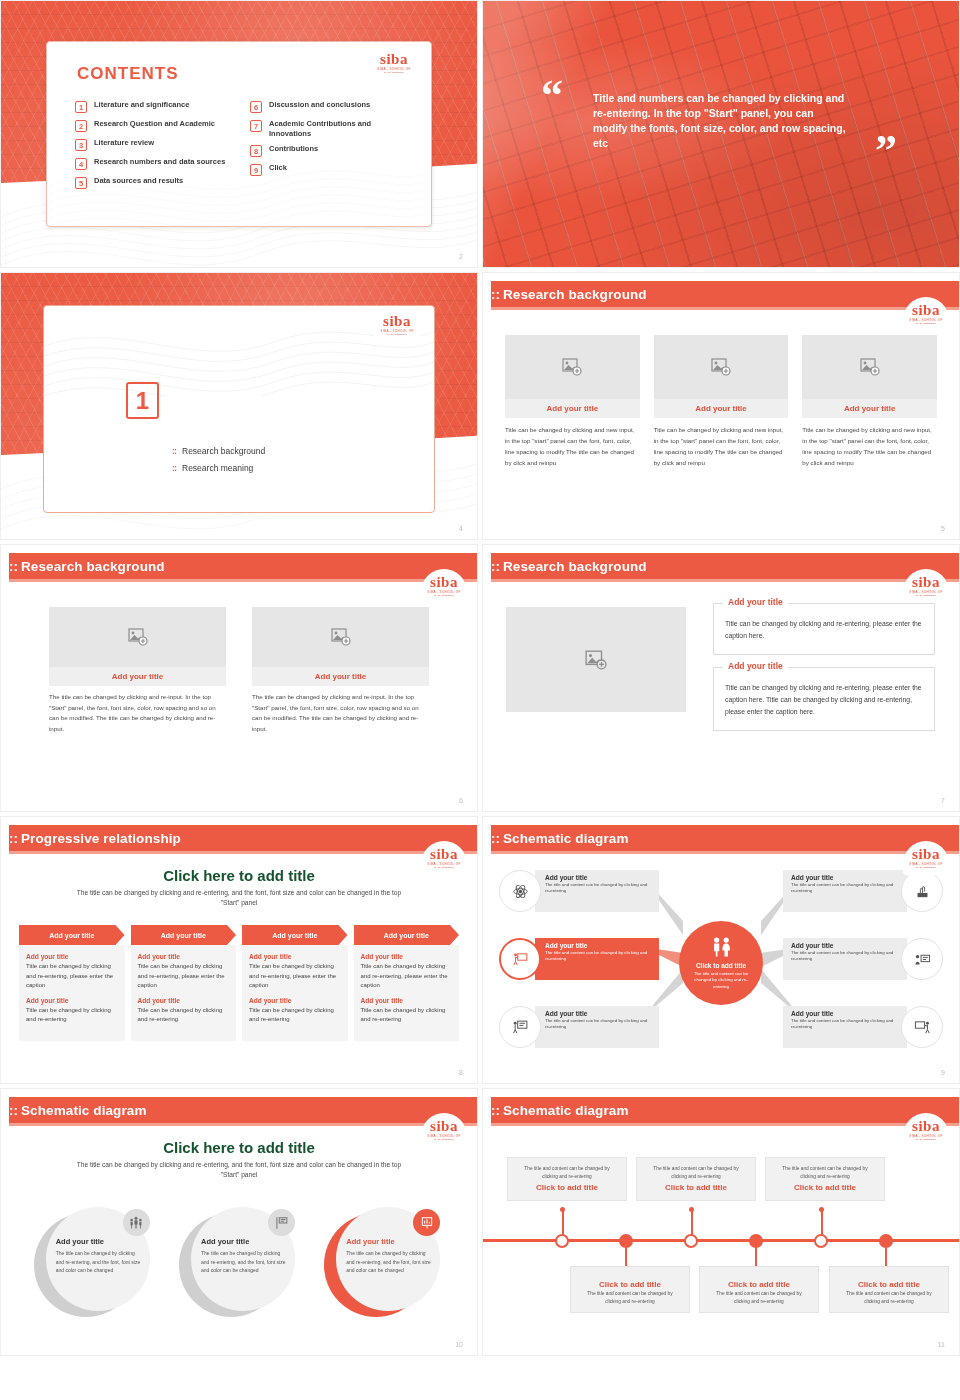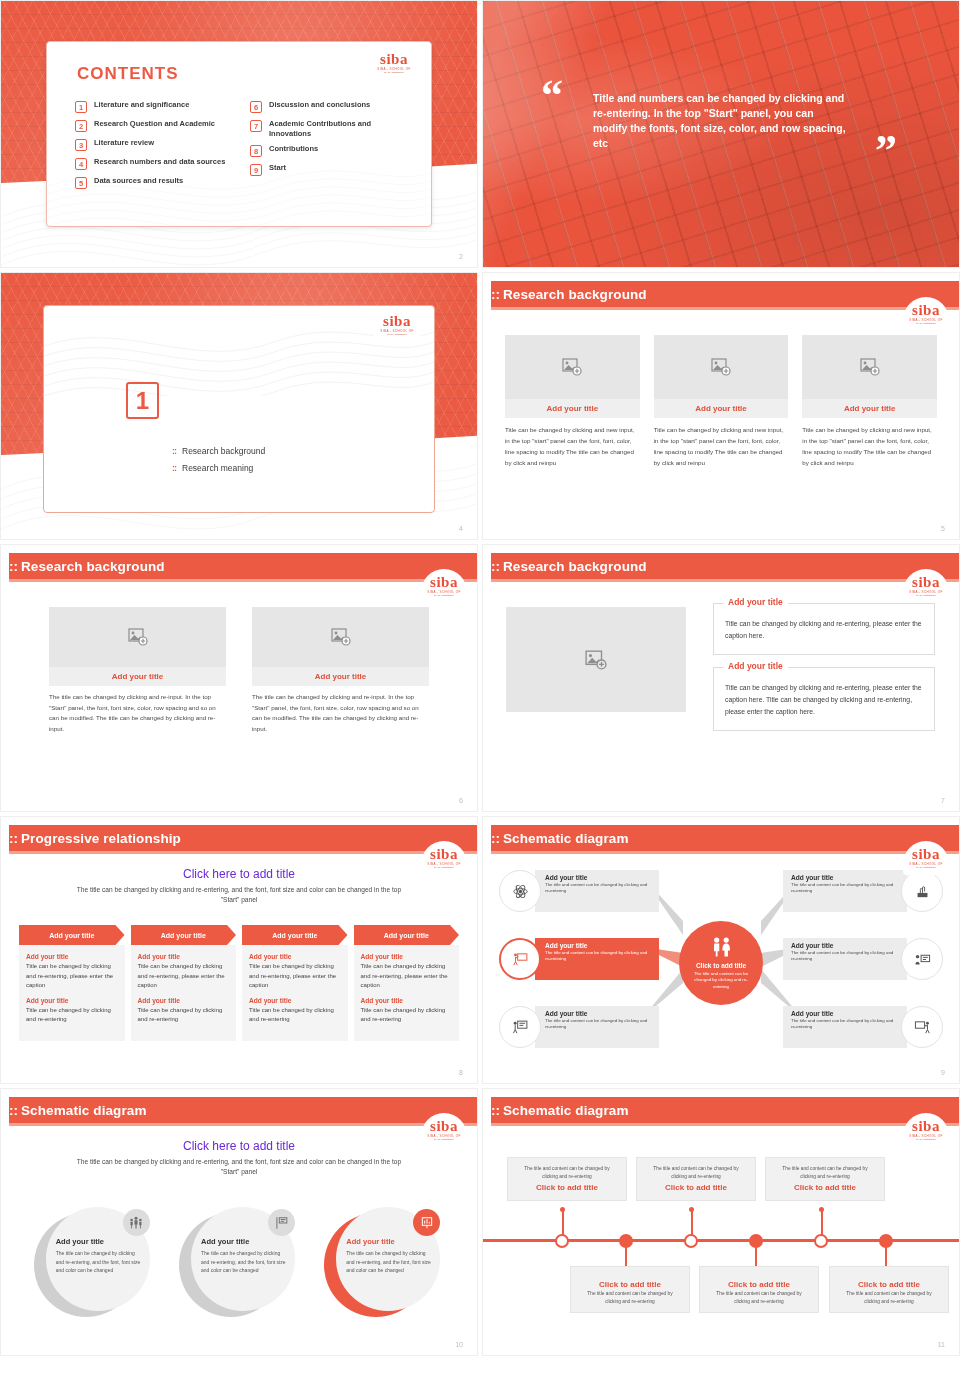--- a/index.html
+++ b/index.html
@@ -168,21 +168,21 @@
   
   .s7img{ position:absolute; left:23px; top:62px; width:180px; height:105px; }
   .s7right{ position:absolute; left:230px; right:24px; top:58px; display:flex; flex-direction:column; gap:12px;}
   .fbox{ position:relative; border:1px solid #dcdcdc; padding:14px 11px 12px 11px; }
   .fbox .ft{ position:absolute; top:-7px; left:9px; background:#fff; padding:0 5px;
              color:#e0503a; font-size:8.5px; font-weight:bold; }
   .fbox .fb{ font-size:6.8px; color:#3e3e3e; line-height:12px; }
 
   
   .ctr { position:absolute; left:0; right:0; text-align:center; }
-  .bigTitle{ color:#6d28d9; font-size:12px; font-weight:normal; }
+  .bigTitle{ color:#14532d; font-size:15px; font-weight:bold; }
   .subTitle{ color:#4a4a4a; font-size:6.6px; line-height:10px; margin-top:4px; }
   .chevRow{ position:absolute; left:18px; right:18px; top:108px; display:flex; gap:6px; }
   .chevCol{ flex:1; position:relative; }
   .chev{ position:relative; height:20px; background:#ec5a44; color:#fff;
          font-size:7px; font-weight:bold; display:flex; align-items:center; justify-content:center;
          clip-path: polygon(0 0, calc(100% - 9px) 0, 100% 50%, calc(100% - 9px) 100%, 0 100%); }
   .chevBody{ background:#f4f4f4; padding:8px 7px 10px 7px; min-height:78px; }
   .chevBody .h{ color:#e0503a; font-size:6.6px; font-weight:bold; margin-bottom:2px; }
   .chevBody .p{ color:#454545; font-size:6px; line-height:9.5px; margin-bottom:6px; }
 
@@ -302,21 +302,21 @@
           <div class="tocItem">
             <div class="tocNum">7</div>
             <div class="tocLbl">Academic Contributions and Innovations</div>
           </div>
           <div class="tocItem">
             <div class="tocNum">8</div>
             <div class="tocLbl">Contributions</div>
           </div>
           <div class="tocItem">
             <div class="tocNum">9</div>
-            <div class="tocLbl">Start</div>
+            <div class="tocLbl">Click</div>
           </div>
         </div>
       </div>
     </div>
     <div class="pagenum">2</div>
   </div>
 
   <div class="slide">
     <div class="photo">
       <div class="grid2"></div>

